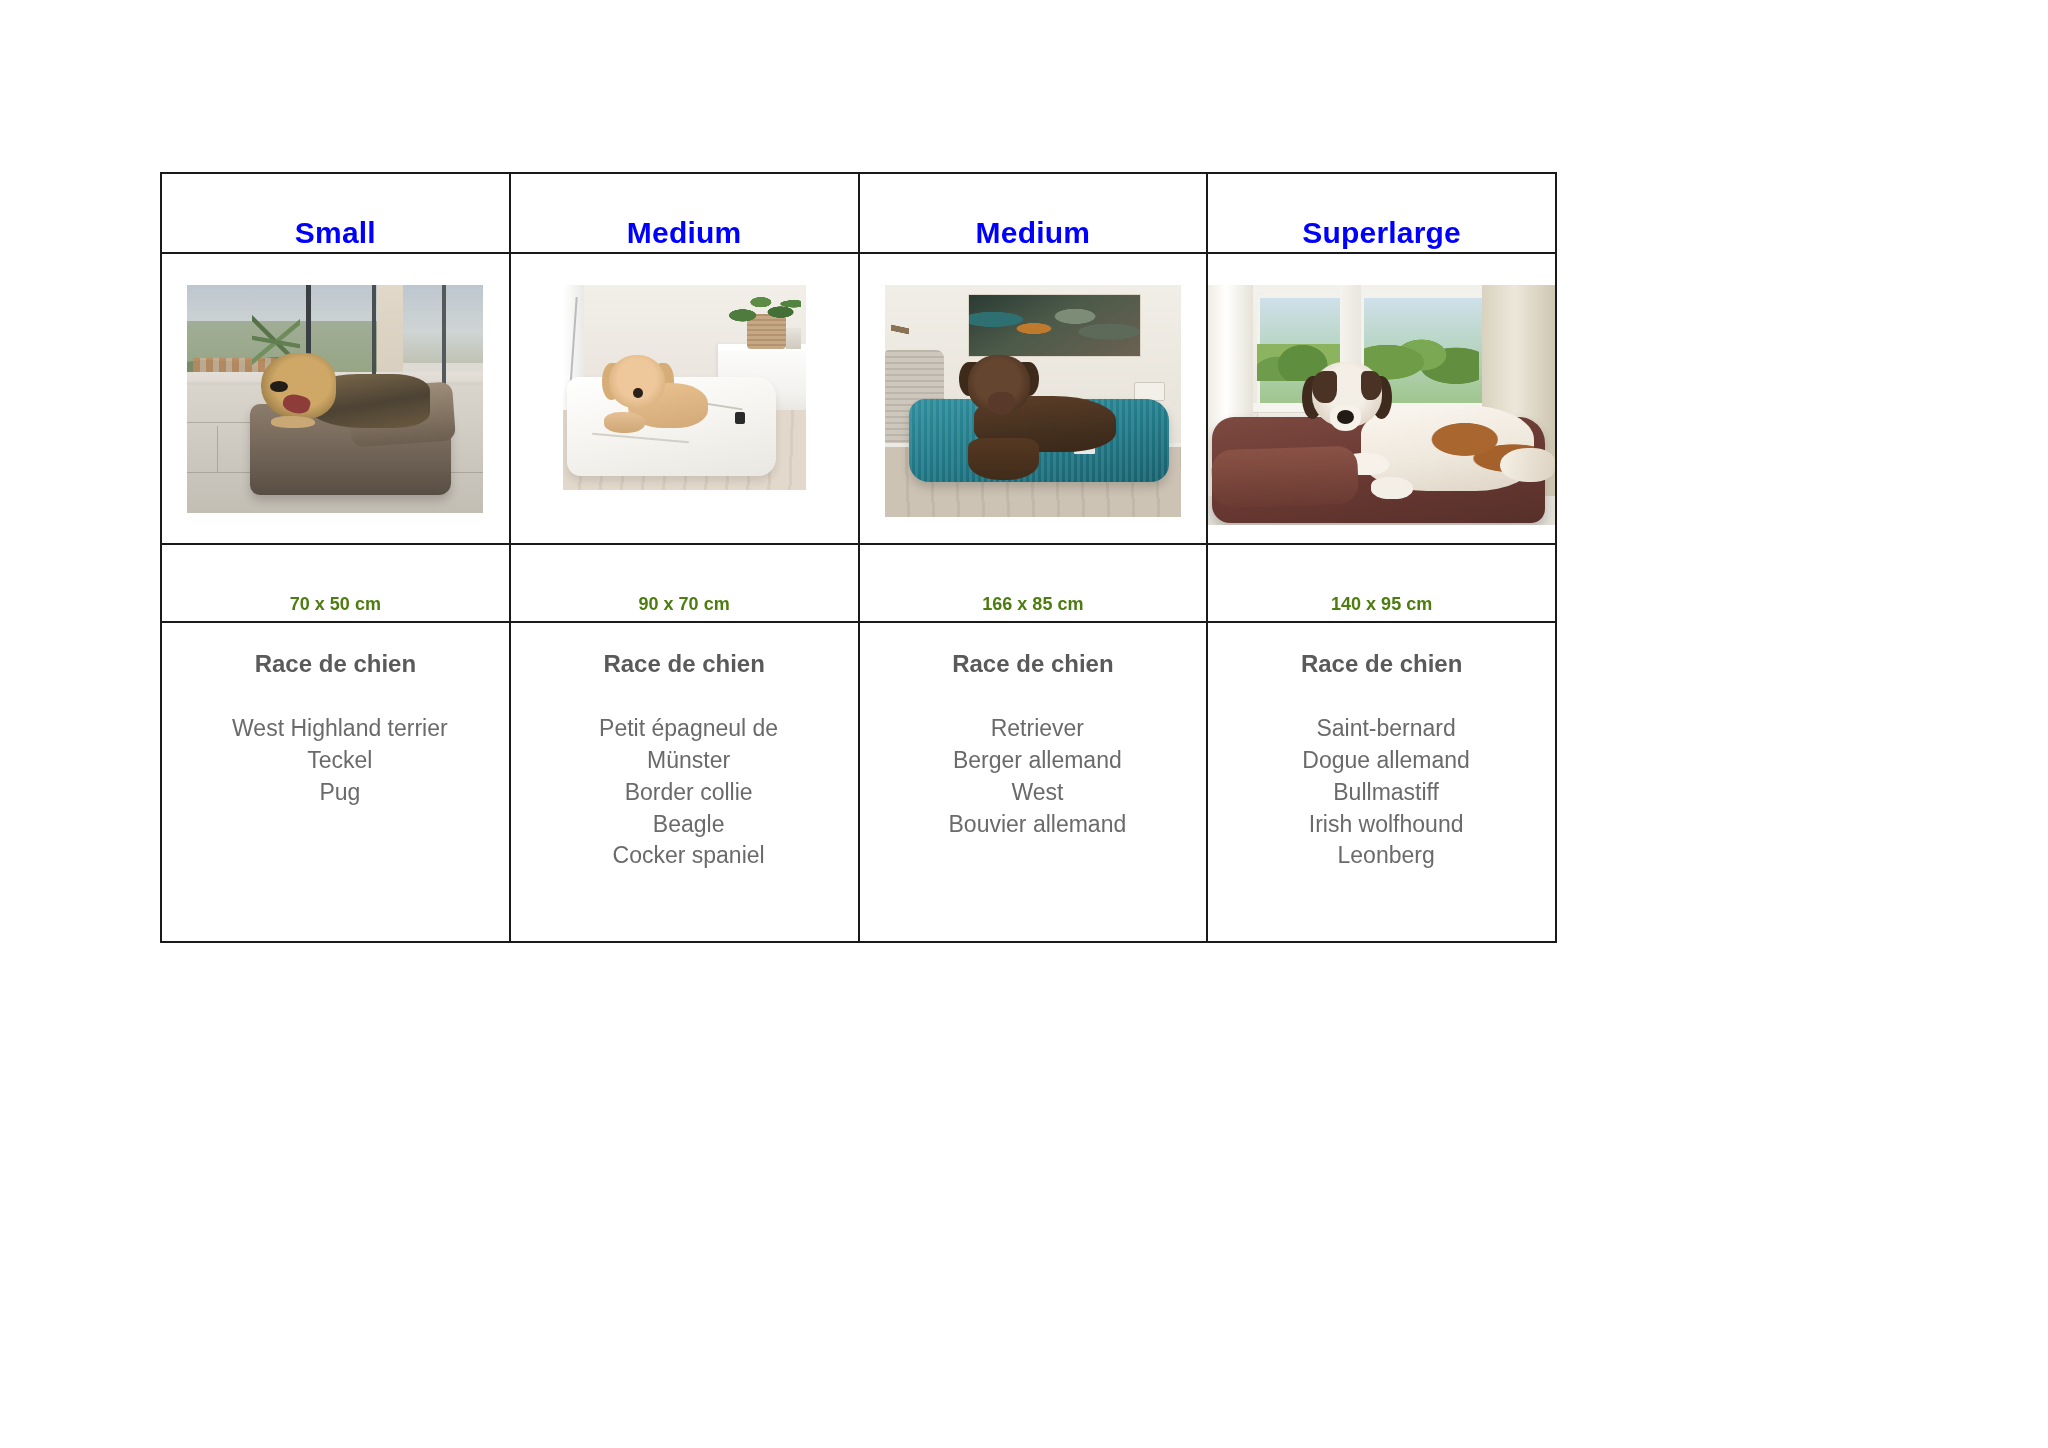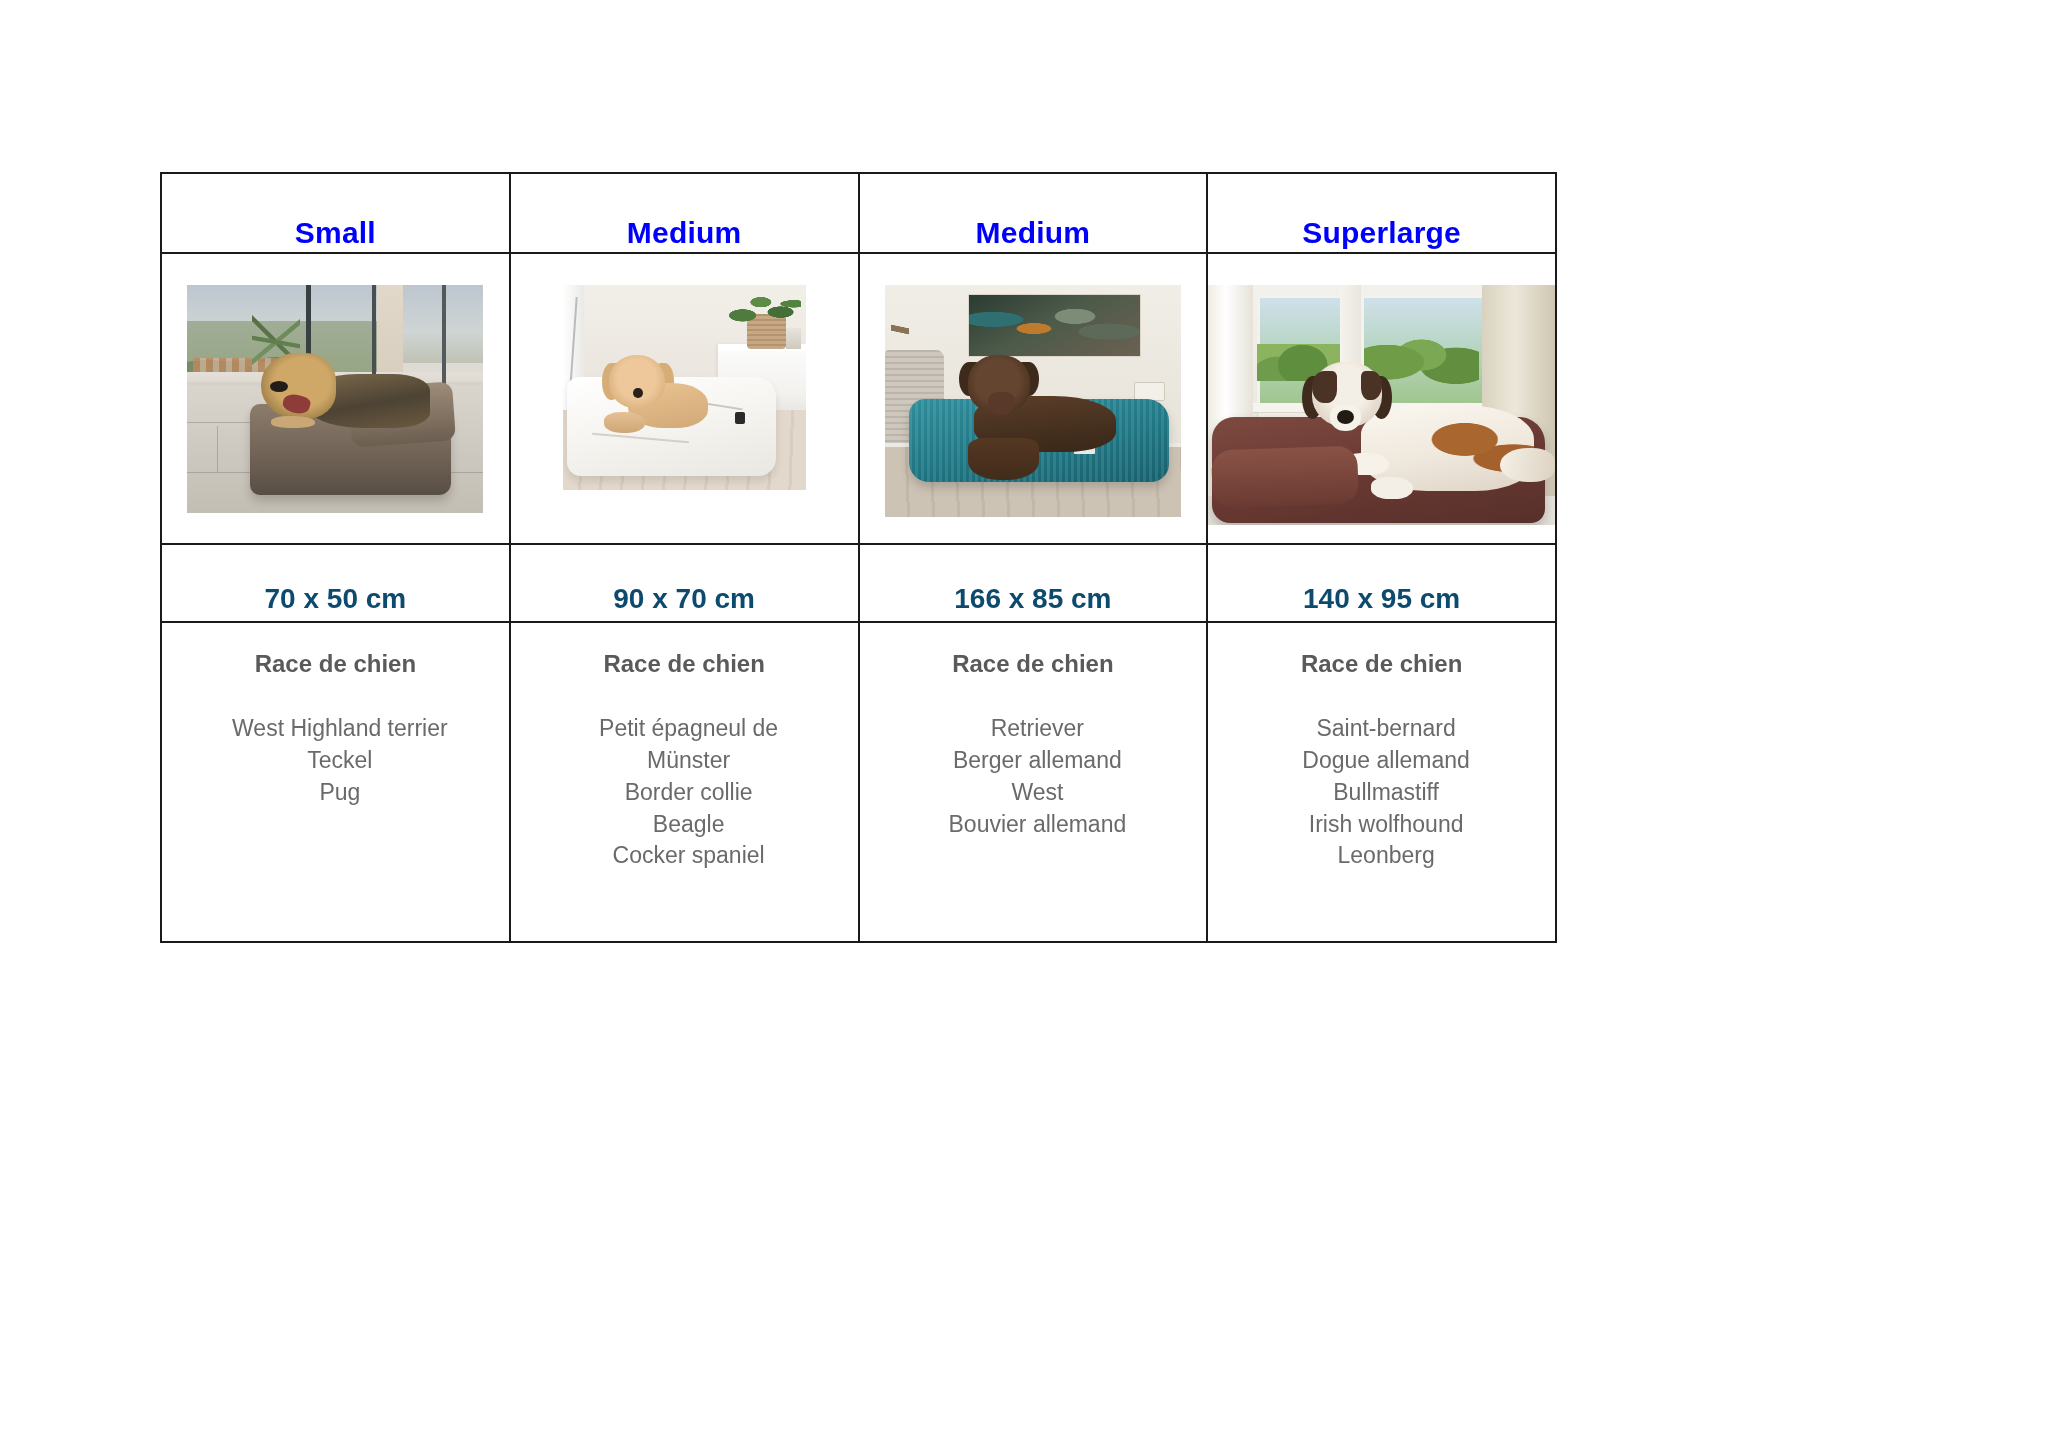--- a/index.html
+++ b/index.html
@@ -456,23 +456,23 @@
   }
 
   
   .dim-row td {
     height: 68px;
     text-align: center;
     vertical-align: bottom;
     padding-bottom: 8px;
   }
   .dim-label {
-    color: #0c4a6e;
+    color: #4d7c0f;
     font-weight: bold;
-    font-size: 28px;
+    font-size: 18px;
     line-height: 1;
     display: block;
   }
 
   
   .breeds-row td {
     height: 290px;
     text-align: center;
     vertical-align: top;
     padding-top: 28px;

